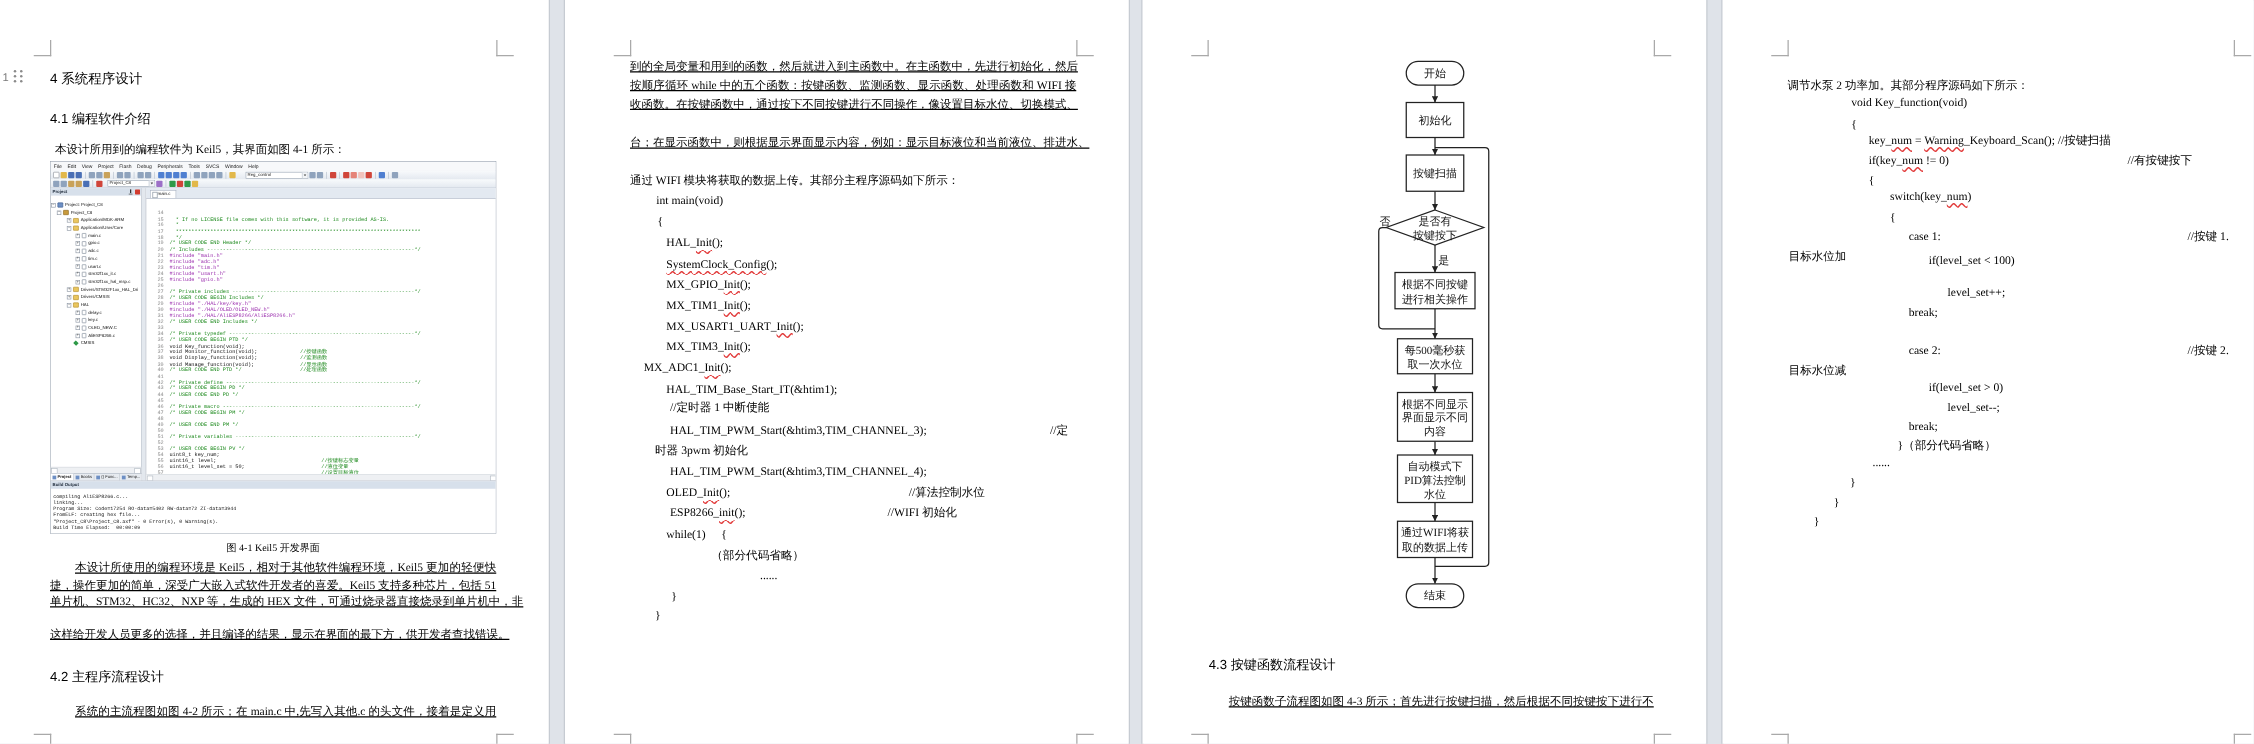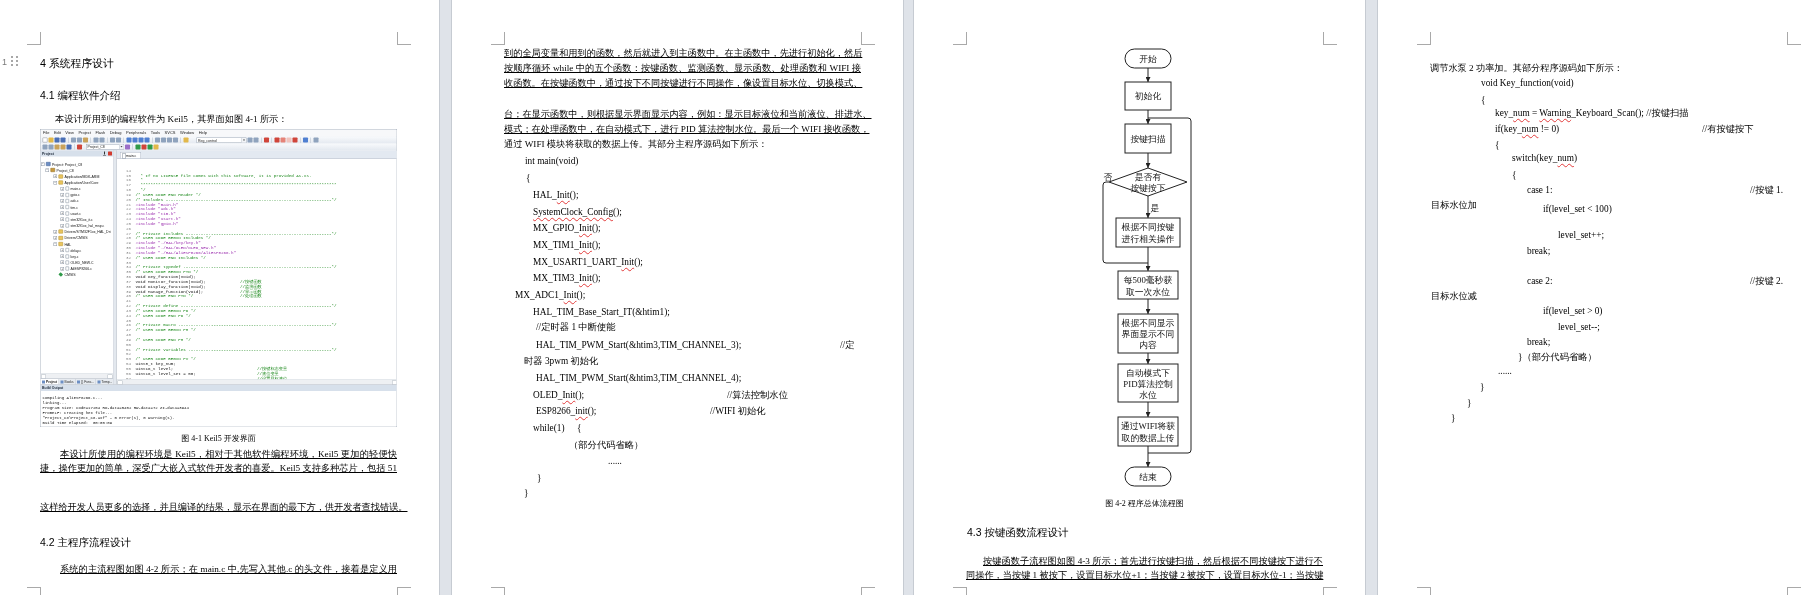--- a/index.html
+++ b/index.html
@@ -107,21 +107,21 @@
       <i></i>
       <i></i>
       <i></i>
       <i></i>
       <i></i>
       <i></i>
     </div>
 
   <div class="ln h1" style="left:52px;top:56px">4 系统程序设计</div>
   <div class="ln h2" style="left:52px;top:88px">4.1 编程软件介绍</div>
-  <div class="ln body" style="left:67px;top:112px">本设计所用到的编程软件为 Keil5，其界面如图 4-1 所示：</div>
+  <div class="ln body" style="left:56px;top:112px">本设计所用到的编程软件为 Keil5，其界面如图 4-1 所示：</div>
 
   <div class="keil">
     <div class="k-menu">
       <span>File</span>
         <span>Edit</span>
         <span>View</span>
         <span>Project</span>
         <span>Flash</span>
         <span>Debug</span>
         <span>Peripherals</span>
@@ -561,36 +561,36 @@
           <div class="k-bo-ln">FromELF: creating hex file...</div>
           <div class="k-bo-ln">"Project_C8\Project_C8.axf" - 0 Error(s), 0 Warning(s).</div>
           <div class="k-bo-ln">Build Time Elapsed:  00:00:09</div>
       </div>
     </div>
   </div>
 
   <div class="ln cap" style="top:432px">图 4-1 Keil5 开发界面</div>
   <div class="ln body just" style="left:72px;width:337px;top:447px">本设计所使用的编程环境是 Keil5，相对于其他软件编程环境，Keil5 更加的轻便快</div>
   <div class="ln body just" style="left:52px;width:357px;top:461px">捷，操作更加的简单，深受广大嵌入式软件开发者的喜爱。Keil5 支持多种芯片，包括 51</div>
+  <div class="ln body just" style="left:52px;width:357px;top:474px">单片机、STM32、HC32、NXP 等，生成的 HEX 文件，可通过烧录器直接烧录到单片机中，非</div>
   <div class="ln body just" style="left:52px;width:357px;top:500px">这样给开发人员更多的选择，并且编译的结果，显示在界面的最下方，供开发者查找错误。</div>
   <div class="ln h2" style="left:52px;top:535px">4.2 主程序流程设计</div>
   <div class="ln body just" style="left:72px;width:337px;top:562px">系统的主流程图如图 4-2 所示；在 main.c 中,先写入其他.c 的头文件，接着是定义用</div>
 </div>
 
 <div class="page" id="p2">
   <div class="crop tl"></div>
   <div class="crop tr"></div>
   <div class="crop bl"></div>
   <div class="crop br"></div>
 
   <div class="ln body just" style="left:52px;width:357px;top:46px">到的全局变量和用到的函数，然后就进入到主函数中。在主函数中，先进行初始化，然后</div>
   <div class="ln body just" style="left:52px;width:357px;top:61px">按顺序循环 while 中的五个函数：按键函数、监测函数、显示函数、处理函数和 WIFI 接</div>
   <div class="ln body just" style="left:52px;width:357px;top:76px">收函数。在按键函数中，通过按下不同按键进行不同操作，像设置目标水位、切换模式、</div>
   <div class="ln body just" style="left:52px;width:357px;top:107px">台；在显示函数中，则根据显示界面显示内容，例如：显示目标液位和当前液位、排进水、</div>
-  <div class="ln body just" style="left:52px;width:357px;top:122px">模式；在处理函数中，在自动模式下，进行 PID 算法控制水位。最后一个 WIFI 接收函数，</div>
   <div class="ln body" style="left:52px;top:137px">通过 WIFI 模块将获取的数据上传。其部分主程序源码如下所示：</div>
 
   <div class="ln code" style="left:73px;top:154px">int main(void)</div>
   <div class="ln code" style="left:74px;top:171px">{</div>
   <div class="ln code" style="left:81px;top:188px"><span>HAL_</span><span class="sp">Init</span><span>();</span></div>
   <div class="ln code" style="left:81px;top:205px"><span class="sp">SystemClock_Config</span><span>();</span></div>
   <div class="ln code" style="left:81px;top:221px"><span>MX_GPIO_</span><span class="sp">Init</span><span>();</span></div>
   <div class="ln code" style="left:81px;top:238px"><span>MX_TIM1_</span><span class="sp">Init</span><span>();</span></div>
   <div class="ln code" style="left:81px;top:255px"><span>MX_USART1_UART_</span><span class="sp">Init</span><span>();</span></div>
   <div class="ln code" style="left:81px;top:271px"><span>MX_TIM3_</span><span class="sp">Init</span><span>();</span></div>
@@ -664,24 +664,22 @@
     <text x="234" y="373">自动模式下</text>
     <text x="234" y="384">PID算法控制</text>
     <text x="234" y="395">水位</text>
     <rect class="box" x="204" y="417" width="60" height="29"></rect>
     <text x="234" y="426">通过WIFI将获</text>
     <text x="234" y="438">取的数据上传</text>
     <rect class="box" x="211" y="467" width="46" height="19" rx="9.5"></rect>
     <text x="234" y="476.5">结束</text>
   </svg>
 
-  <div class="ln cap" style="top:497px">图 4-2  程序总体流程图</div>
   <div class="ln h2" style="left:53px;top:525px">4.3 按键函数流程设计</div>
   <div class="ln body just" style="left:69px;width:340px;top:554px">按键函数子流程图如图 4-3 所示；首先进行按键扫描，然后根据不同按键按下进行不</div>
-  <div class="ln body just" style="left:52px;width:357px;top:568px">同操作，当按键 1 被按下，设置目标水位+1；当按键 2 被按下，设置目标水位-1；当按键</div>
 </div>
 
 <div class="page" id="p4">
   <div class="crop tl"></div>
   <div class="crop tr"></div>
   <div class="crop bl"></div>
   <div class="crop br"></div>
 
   <div class="ln body" style="left:52px;top:61px">调节水泵 2 功率加。其部分程序源码如下所示：</div>
 

